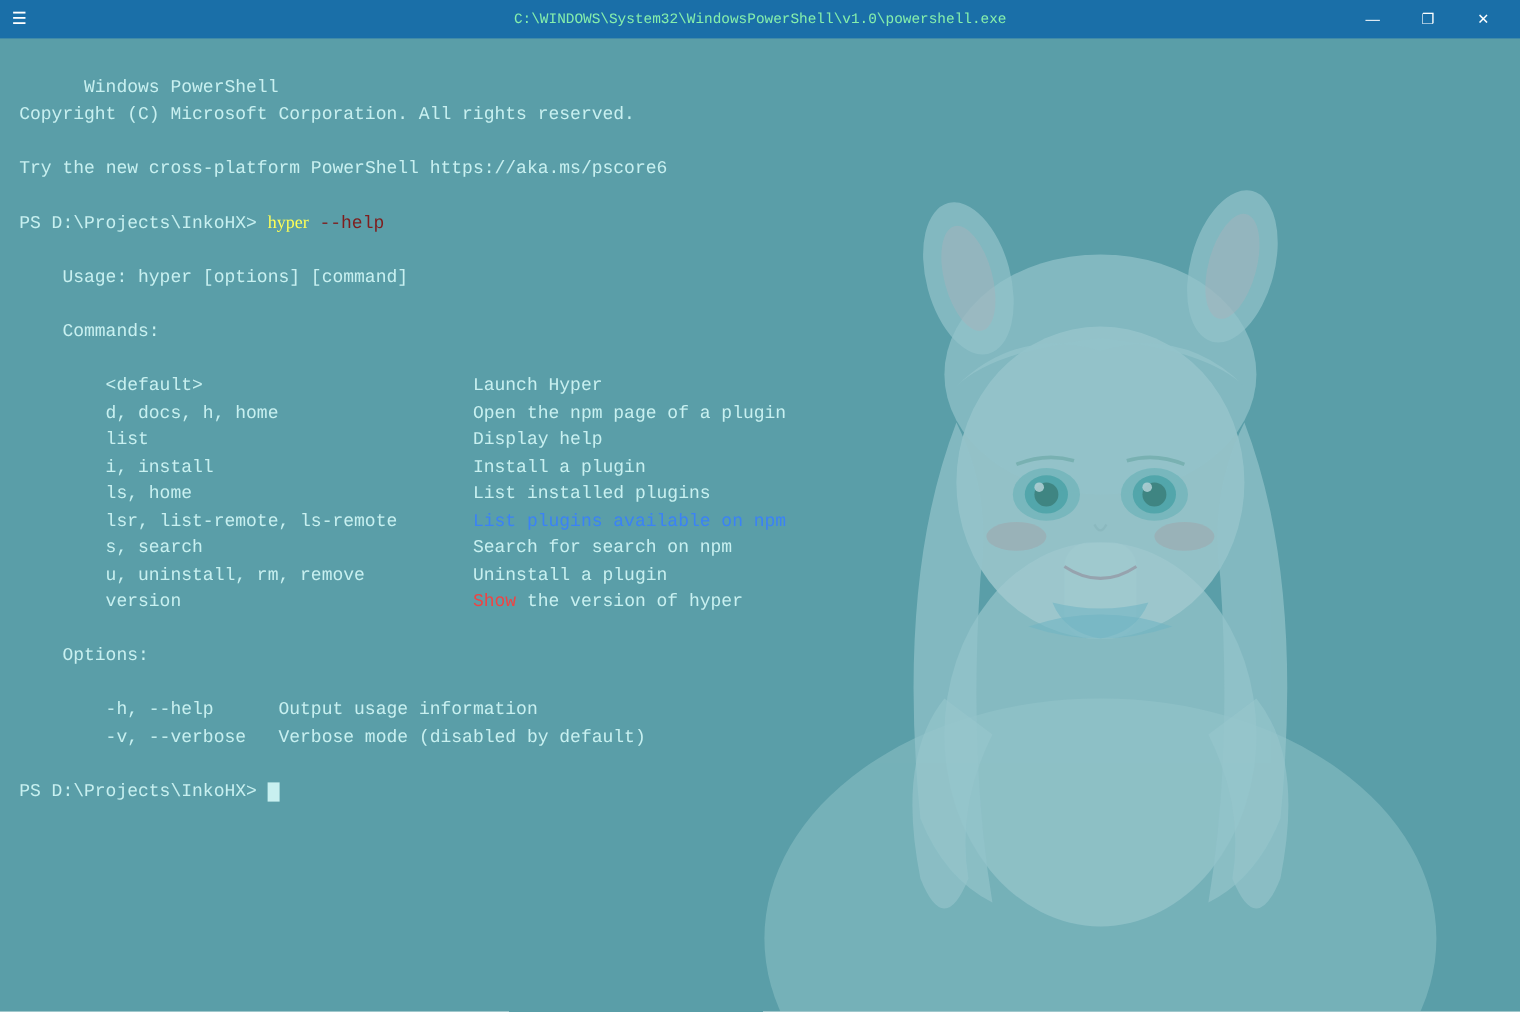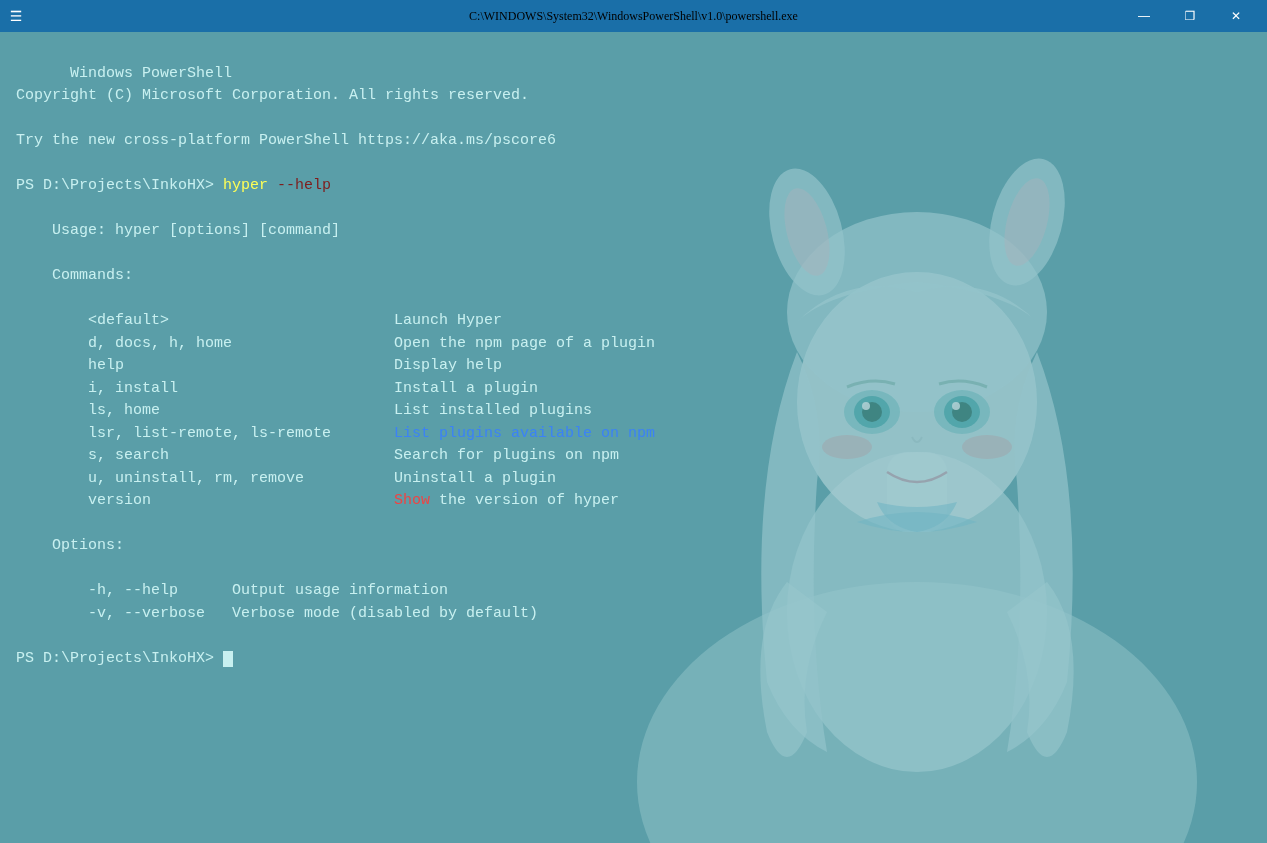--- a/index.html
+++ b/index.html
@@ -50,22 +50,22 @@
       width: 16px;
       height: 16px;
       display: flex;
       align-items: center;
       justify-content: center;
       color: white;
       font-size: 14px;
     }
 
     .titlebar-title {
-      color: #000000;
-      font-family: Liberation Serif, serif;
+      color: #86efac;
+      font-family: Liberation Mono, monospace;
       font-size: 12px;
       flex: 1;
       text-align: center;
       position: absolute;
       left: 50%;
       transform: translateX(-50%);
     }
 
     .titlebar-controls {
       display: flex;
@@ -96,21 +96,21 @@
 
     .terminal-text {
       font-family: 'Courier New', Courier, monospace;
       font-size: 15px;
       line-height: 1.5;
       color: #c8f0f0;
       white-space: pre;
     }
 
     .text-white { color: #c8f0f0; text-align: right; }
-    .text-yellow { color: #ffff55; }
+    .text-yellow { color: #ffff55; font-family: Liberation Serif, serif; }
     .text-cyan { color: #7f1d1d; }
     .text-green { color: #3b82f6; }
     .text-dimmed { color: #ef4444; }
 
     .cursor {
       display: inline-block;
       width: 10px;
       height: 16px;
       background: #c8f0f0;
       vertical-align: text-bottom;
@@ -215,25 +215,25 @@
 <span class="text-white">Try <span>the</span><span> new cross-platform PowerShell https://aka.ms/pscore6</span></span>
 
 <span class="text-white"><span>PS D:\Projects\InkoHX&gt; </span><span class="text-yellow">hyper</span><span class="text-cyan"> --help</span></span>
 
 <span class="text-white">    Usage: hyper [options] [command]</span>
 
 <span class="text-white">    Commands:</span>
 
 <span class="text-white"><span>        &lt;default&gt;</span>                         <span>Launch Hyper</span></span>
 <span class="text-white"><span>        d, docs, h, home</span>                  <span>Open the npm page of a plugin</span></span>
-<span class="text-white"><span>        help</span>                              <span>Display help</span></span>
+<span class="text-white"><span>        list</span>                              <span>Display help</span></span>
 <span class="text-white"><span>        i, install</span>                        <span>Install a plugin</span></span>
 <span class="text-white"><span>        ls, home</span>                          <span>List installed plugins</span></span>
 <span class="text-white"><span>        lsr, list-remote, ls-remote</span>       <span class="text-green">List plugins available on npm</span></span>
-<span class="text-white"><span>        s, search</span>                         <span>Search for plugins on npm</span></span>
+<span class="text-white"><span>        s, search</span>                         <span>Search for search on npm</span></span>
 <span class="text-white"><span>        u, uninstall, rm, remove</span>          <span>Uninstall a plugin</span></span>
 <span class="text-white"><span>        version</span>                           <span class="text-dimmed">Show</span><span> the version of hyper</span></span>
 
 <span class="text-white">    Options:</span>
 
 <span class="text-white"><span>        -h, --help</span>      <span>Output usage information</span></span>
 <span class="text-white"><span>        -v, --verbose</span>   <span>Verbose mode (disabled by default)</span></span>
 
 <span class="text-white"><span>PS D:\Projects\InkoHX&gt; </span><span class="cursor"></span></span>
     </div>

